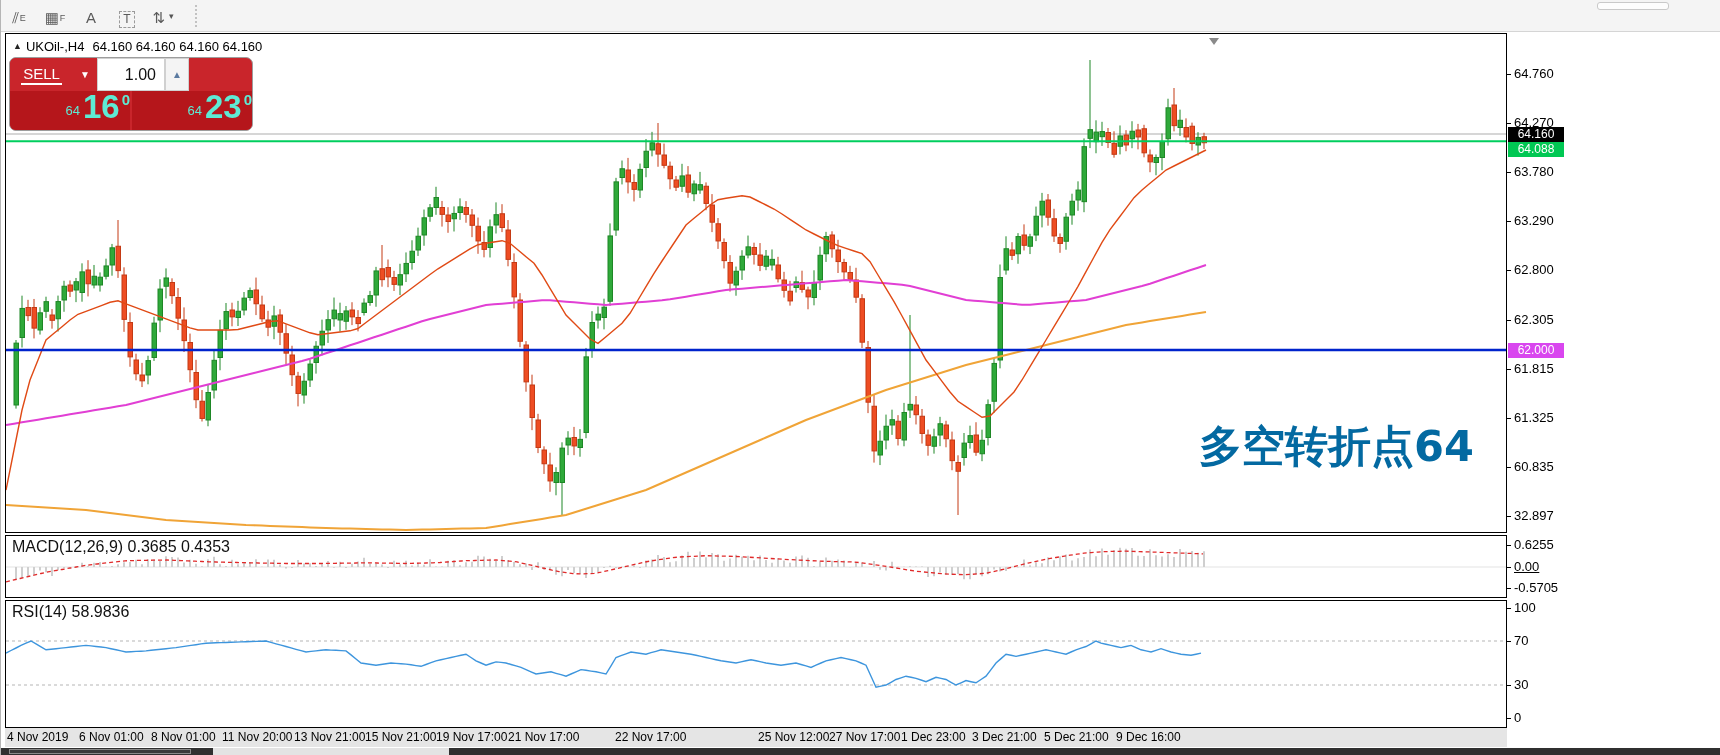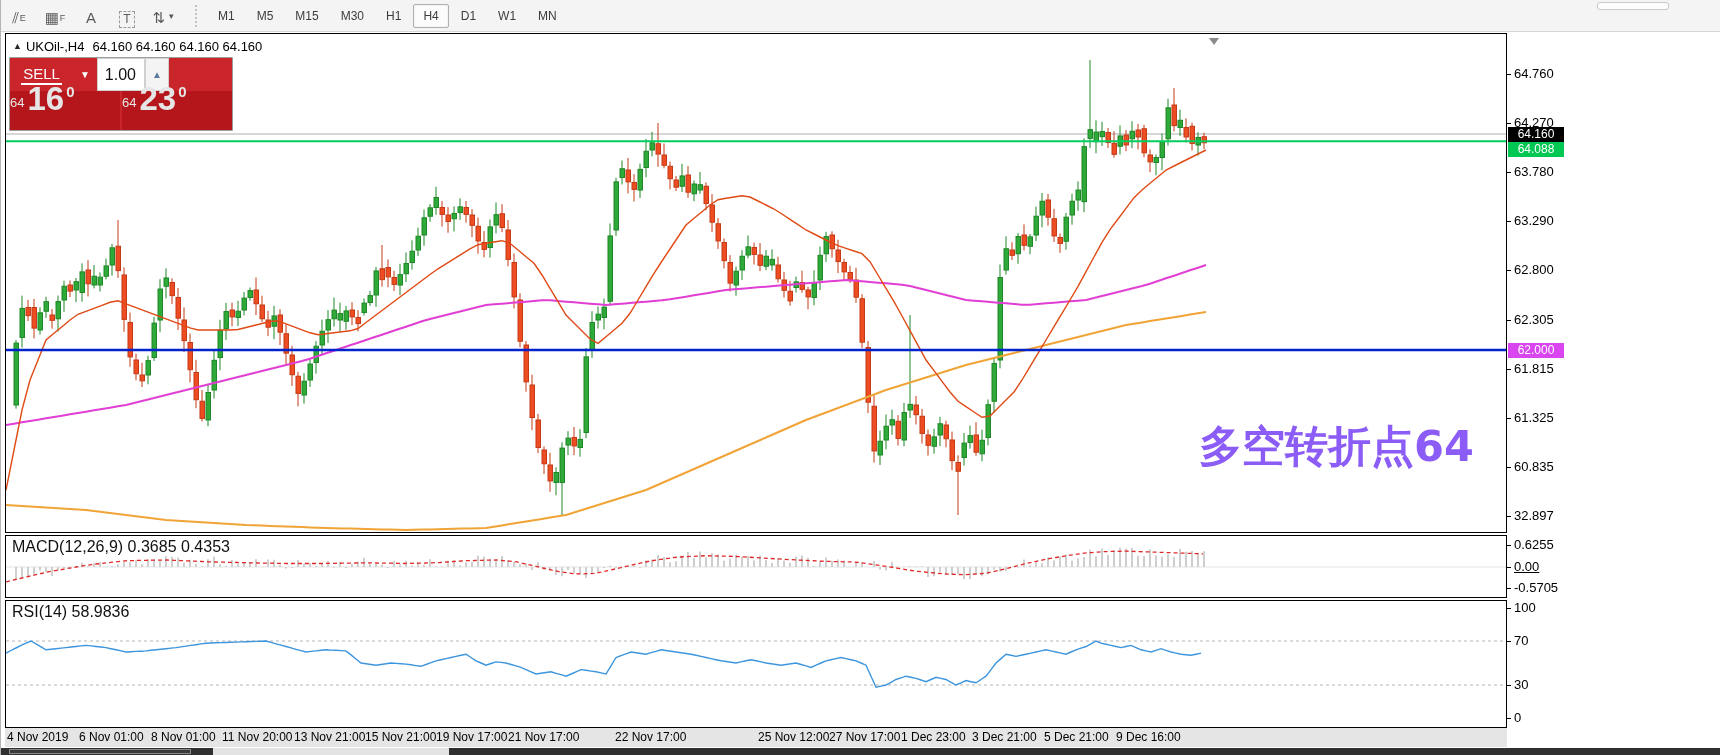--- a/index.html
+++ b/index.html
@@ -20,30 +20,30 @@
   #main-panel{top:33px;height:500px;}
   #macd-panel{top:535px;height:63px;}
   #rsi-panel{top:600px;height:128px;}
   .panel svg{position:absolute;left:0;top:0;}
   .ind-label{position:absolute;left:6px;top:2px;font-size:16px;color:#111;z-index:3;background:transparent;white-space:nowrap;}
   
   .sym-header{position:absolute;left:12px;top:39px;font-size:13px;color:#000;z-index:6;white-space:nowrap;}
   .sym-header .tri{font-size:9px;vertical-align:2px;margin-right:4px;color:#222;}
   .sym-header .quotes{margin-left:8px;}
   
-  .trade-panel{position:absolute;left:8px;top:57px;width:224px;z-index:7;border:1px solid #9d9d9d;border-radius:1px;overflow:hidden;box-sizing:border-box;}
+  .trade-panel{position:absolute;left:8px;top:57px;width:244px;z-index:7;border:1px solid #9d9d9d;border-radius:7px;overflow:hidden;box-sizing:border-box;}
   .tp-top{display:flex;height:33px;}
   .tp-btn{flex:0 0 63px;color:#fff;font-size:15px;display:flex;align-items:center;justify-content:center;cursor:pointer;}
   .tp-btn span{border-bottom:2px solid #fff;padding:1px 2px;}
   .tp-spin{flex:0 0 24px;display:flex;align-items:center;justify-content:center;font-size:10px;cursor:pointer;}
   .tp-spin.down{color:#fff;}
   .tp-spin.up{background:#f4f4f4;color:#5b7aa0;border:1px solid #d0d0d0;box-sizing:border-box;}
   .tp-qty{flex:1;background:#fff;font-size:16px;color:#111;display:flex;align-items:center;justify-content:flex-end;padding-right:8px;border:1px solid #d0d0d0;box-sizing:border-box;}
   .tp-bottom{display:flex;height:39px;gap:2px;}
-  .tp-price{flex:1;color:#e5e5e5;display:flex;align-items:flex-end;justify-content:flex-start;padding-bottom:16px;cursor:pointer;}
+  .tp-price{flex:1;color:#5eead4;display:flex;align-items:flex-end;justify-content:flex-end;padding-bottom:8px;cursor:pointer;}
   .tp-price .pfx{font-size:13px;margin-right:3px;margin-bottom:4px;}
   .tp-price .big{font-size:33px;font-weight:bold;line-height:30px;}
   .tp-price .sup{font-size:15px;font-weight:bold;margin-left:2px;margin-bottom:14px;}
   
   .axis-label{position:absolute;left:1513px;font-size:13px;color:#000;white-space:nowrap;}
   .axis-tick{position:absolute;left:1506px;width:4px;height:1px;background:#000;}
   .badge{position:absolute;left:1507px;width:56px;height:15px;font-size:12px;color:#fff;text-align:center;line-height:15px;z-index:4;}
   
   .annotation{position:absolute;left:1198px;top:418px;font-size:43px;font-weight:bold;z-index:5;font-family:"DejaVu Sans","Liberation Sans",sans-serif;white-space:nowrap;}
   
@@ -76,31 +76,20 @@
         </div>
         <div class="tool-btn boxed">
           <span class="glyph">T</span>
         </div>
         <div class="tool-btn">
           <span class="glyph">⇅</span>
           <span class="caret">▾</span>
         </div>
       </div>
     <div class="tb-sep"></div>
-    <div id="tf-buttons" style="display: flex;">
-        <div class="tf-btn">M1</div>
-        <div class="tf-btn">M5</div>
-        <div class="tf-btn">M15</div>
-        <div class="tf-btn">M30</div>
-        <div class="tf-btn">H1</div>
-        <div class="tf-btn active">H4</div>
-        <div class="tf-btn">D1</div>
-        <div class="tf-btn">W1</div>
-        <div class="tf-btn">MN</div>
-      </div>
   </div>
   <div class="top-scroll"></div>
 
   <div class="panel" id="main-panel">
     <svg id="main-svg" width="1500" height="498">
         <line x1="0" y1="100.00000000000085" x2="1500" y2="100.00000000000085" stroke="#ADADAD" stroke-width="1"></line>
         <line x1="10" y1="306.00795246846974" x2="10" y2="374.6195825757462" stroke="#1E8726" stroke-width="1"></line>
         <rect x="8" y="309.12500000000034" width="4.5" height="61.874999999999886" fill="#2FA93A" stroke="#1E8726" stroke-width="1"></rect>
         <line x1="16" y1="261.6684236722074" x2="16" y2="313.4902870571247" stroke="#1E8726" stroke-width="1"></line>
         <rect x="14" y="274.4375000000007" width="4.5" height="29.06249999999983" fill="#2FA93A" stroke="#1E8726" stroke-width="1"></rect>
@@ -531,21 +520,21 @@
       <div class="tp-price" id="buy-price" style="background: rgb(181, 22, 27);">
         <span class="pfx">64</span>
           <span class="big">23</span>
           <span class="sup">0</span>
       </div>
     </div>
   </div>
 
   <div class="bar-marker"></div>
 
-  <div class="annotation" id="annotation" style="color: #8b5cf6;">多空转折点64</div>
+  <div class="annotation" id="annotation" style="color: #0369a1;">多空转折点64</div>
 
   <div class="panel" id="macd-panel">
     <div class="ind-label">
       <span>MACD(12,26,9)</span>
       <span>0.3685 0.4353</span>
     </div>
     <svg id="macd-svg" width="1500" height="61">
         <line x1="0" y1="31" x2="1500" y2="31" stroke="#e3e3e3" stroke-width="1"></line>
         <line x1="10" y1="31" x2="10" y2="43.76084076627791" stroke="#CFCFCF" stroke-width="2"></line>
         <line x1="16" y1="31" x2="16" y2="42.141365929043296" stroke="#CFCFCF" stroke-width="2"></line>

